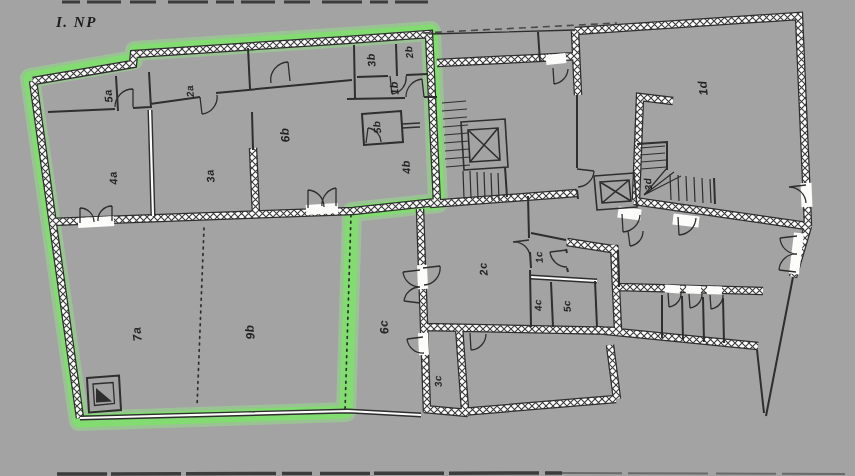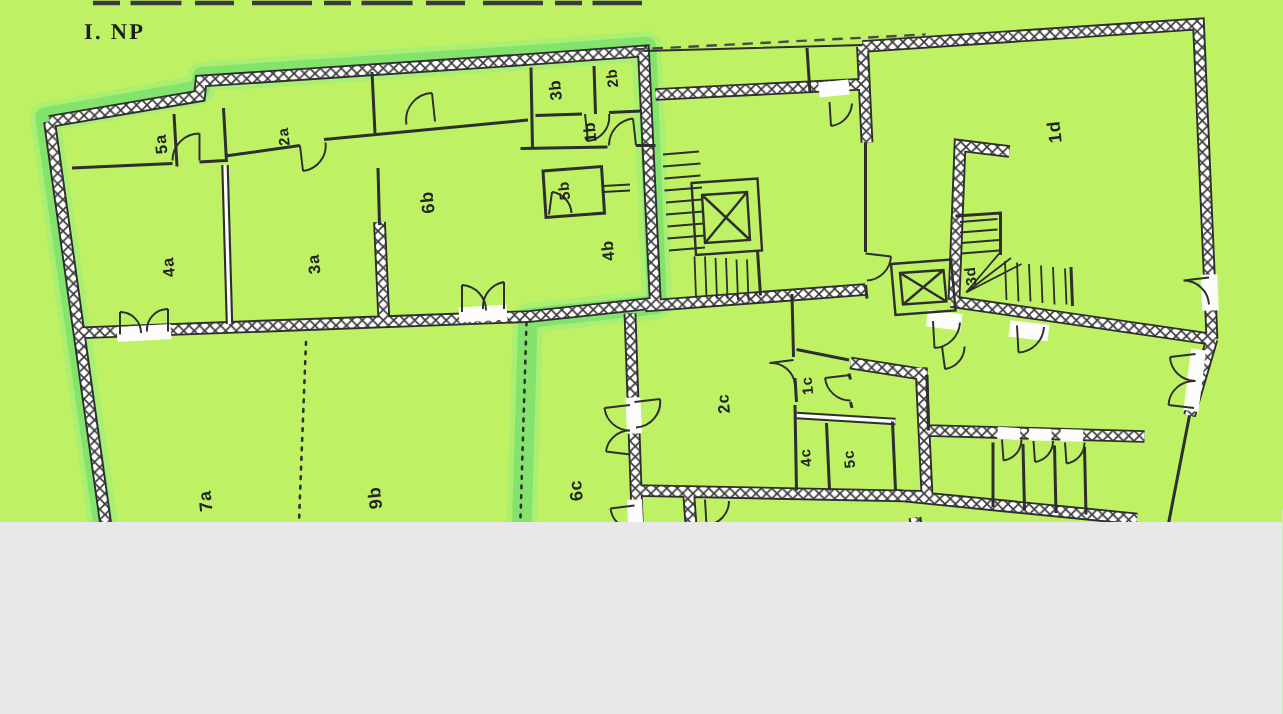--- a/index.html
+++ b/index.html
@@ -1,19 +1,20 @@
 <!DOCTYPE html>
 <html><head>
 <meta charset="utf-8">
 <style>
   html,body{margin:0;padding:0;background:#e8e8e8;}
   .stage{
-    position:relative;width:855px;height:348px;margin:0 auto;
-    background:#bef264;overflow:hidden;
+    position:relative;width:855px;height:476px;margin:0 auto;
+    background:#a3a3a3;overflow:hidden;
     font-family:"Liberation Sans",sans-serif;
+    font-style:italic;
   }
   .stage svg{position:absolute;left:0;top:0;}
   .plan-title{
     position:absolute;left:56px;top:14px;
     font-family:"Liberation Serif",serif;font-weight:bold;
     font-size:15px;letter-spacing:1.5px;color:#1d1d1d;
   }
   .room-label{
     position:absolute;font-weight:bold;color:#242424;
     letter-spacing:.5px;white-space:nowrap;

